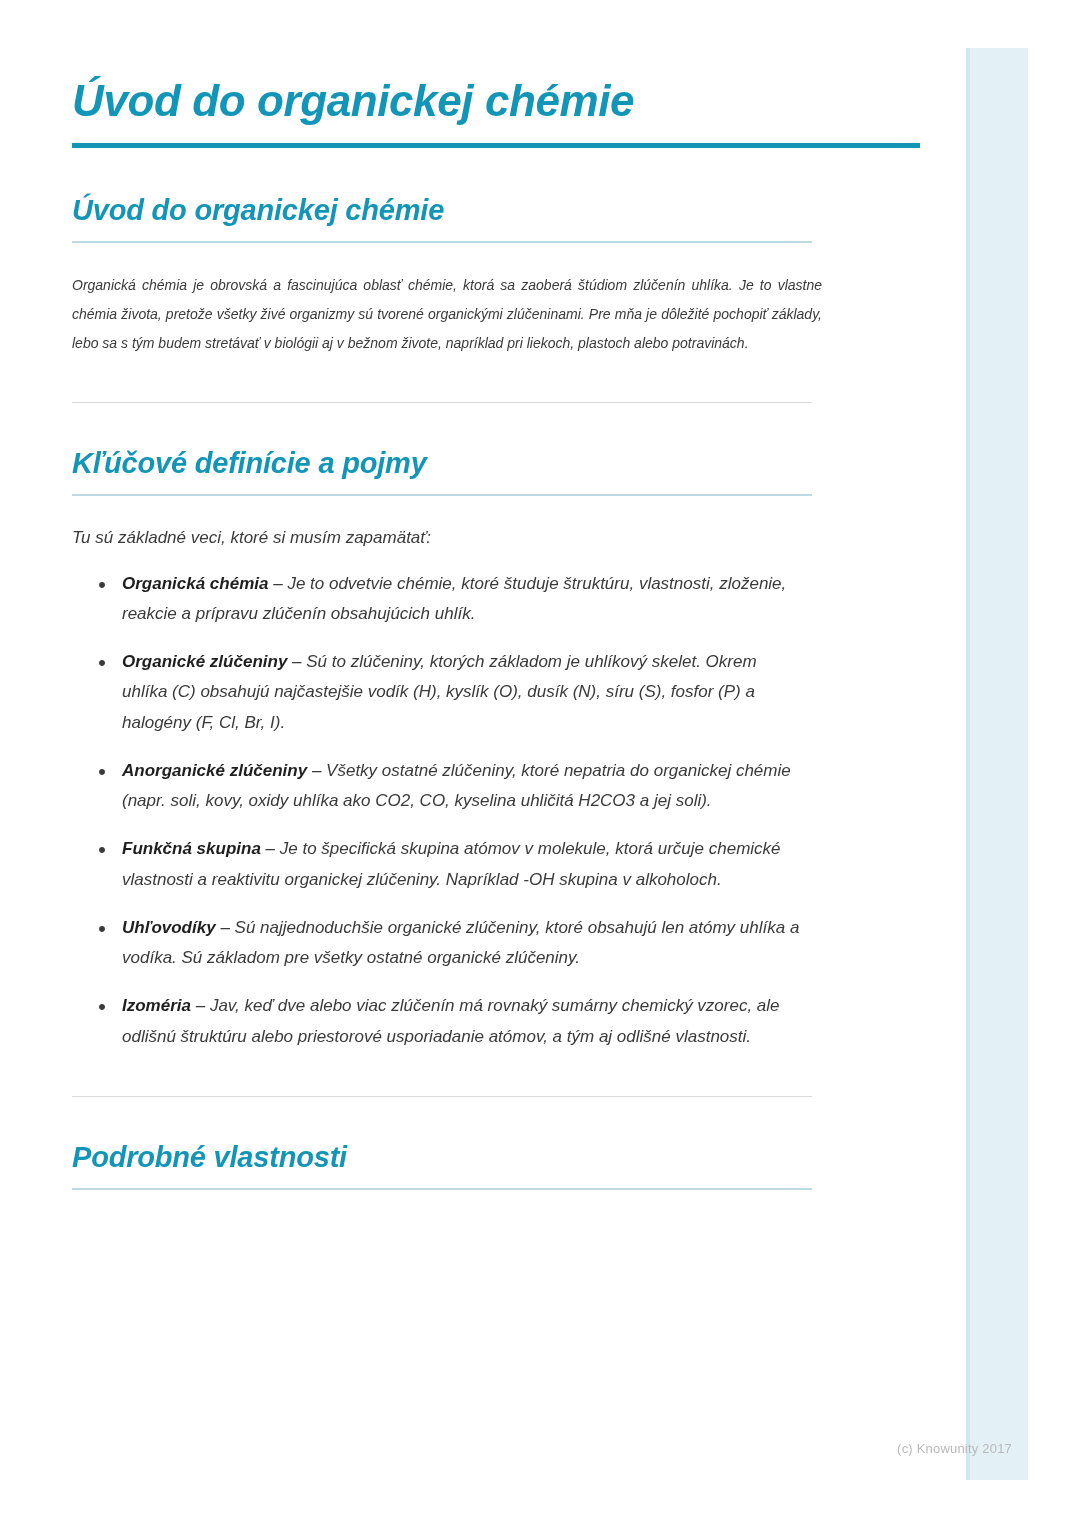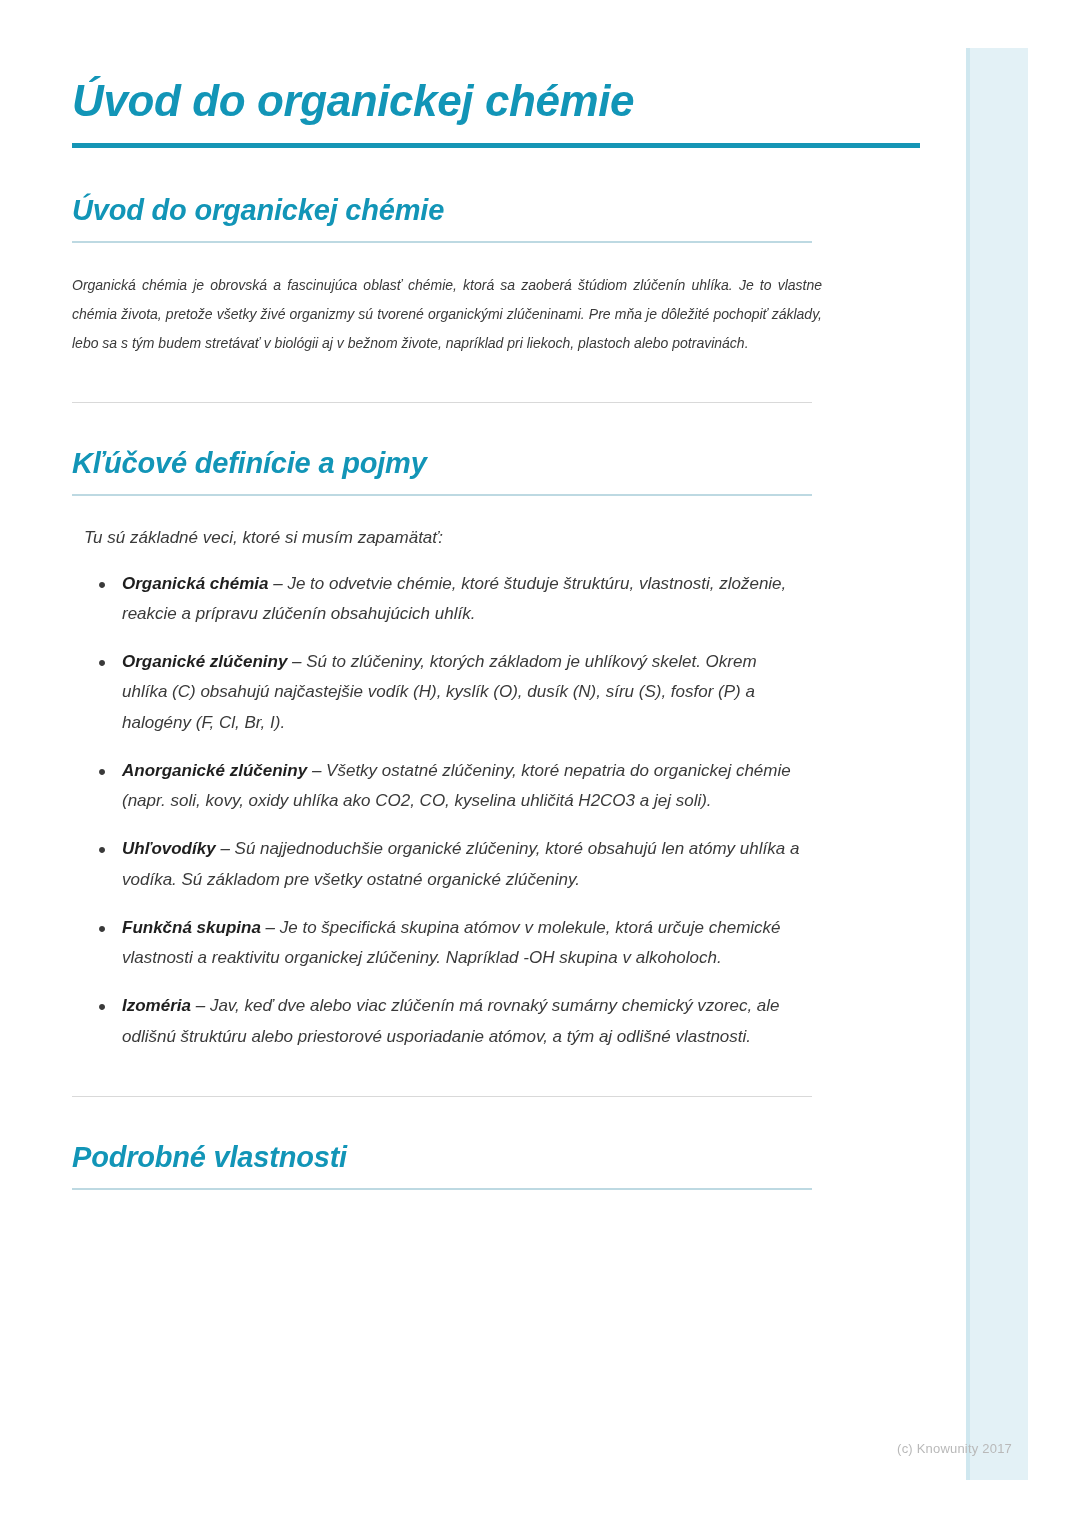--- a/index.html
+++ b/index.html
@@ -77,21 +77,21 @@
     font-size: 14px;
     line-height: 2.06;
     color: #3a3a3a;
     margin: 0 0 10px 0;
     text-align: justify;
   }
   p.lead-text {
     font-size: 17px;
     line-height: 1.7;
     color: #3a3a3a;
-    margin: 0 0 16px 12px;
+    margin: 0 0 16px 0;
   }
   .divider {
     height: 1px;
     background: #d9d9d9;
     width: 740px;
     margin: 44px 0 44px 0;
   }
   ul.term-list {
     list-style: none;
     margin: 16px;
@@ -159,26 +159,26 @@
       </li>
       <li>
         <span class="term-name">Organické zlúčeniny</span>
         <span>– Sú to zlúčeniny, ktorých základom je uhlíkový skelet. Okrem uhlíka (C) obsahujú najčastejšie vodík (H), kyslík (O), dusík (N), síru (S), fosfor (P) a halogény (F, Cl, Br, I).</span>
       </li>
       <li>
         <span class="term-name">Anorganické zlúčeniny</span>
         <span>– Všetky ostatné zlúčeniny, ktoré nepatria do organickej chémie (napr. soli, kovy, oxidy uhlíka ako CO2, CO, kyselina uhličitá H2CO3 a jej soli).</span>
       </li>
       <li>
+        <span class="term-name">Funkčná skupina</span>
+        <span>– Je to špecifická skupina atómov v molekule, ktorá určuje chemické vlastnosti a reaktivitu organickej zlúčeniny. Napríklad -OH skupina v alkoholoch.</span>
+      </li>
+      <li>
         <span class="term-name">Uhľovodíky</span>
         <span>– Sú najjednoduchšie organické zlúčeniny, ktoré obsahujú len atómy uhlíka a vodíka. Sú základom pre všetky ostatné organické zlúčeniny.</span>
-      </li>
-      <li>
-        <span class="term-name">Funkčná skupina</span>
-        <span>– Je to špecifická skupina atómov v molekule, ktorá určuje chemické vlastnosti a reaktivitu organickej zlúčeniny. Napríklad -OH skupina v alkoholoch.</span>
       </li>
       <li>
         <span class="term-name">Izoméria</span>
         <span>– Jav, keď dve alebo viac zlúčenín má rovnaký sumárny chemický vzorec, ale odlišnú štruktúru alebo priestorové usporiadanie atómov, a tým aj odlišné vlastnosti.</span>
       </li>
     </ul>
 
     <div class="divider"></div>
 
     <h2 class="section-title">Podrobné vlastnosti</h2>

